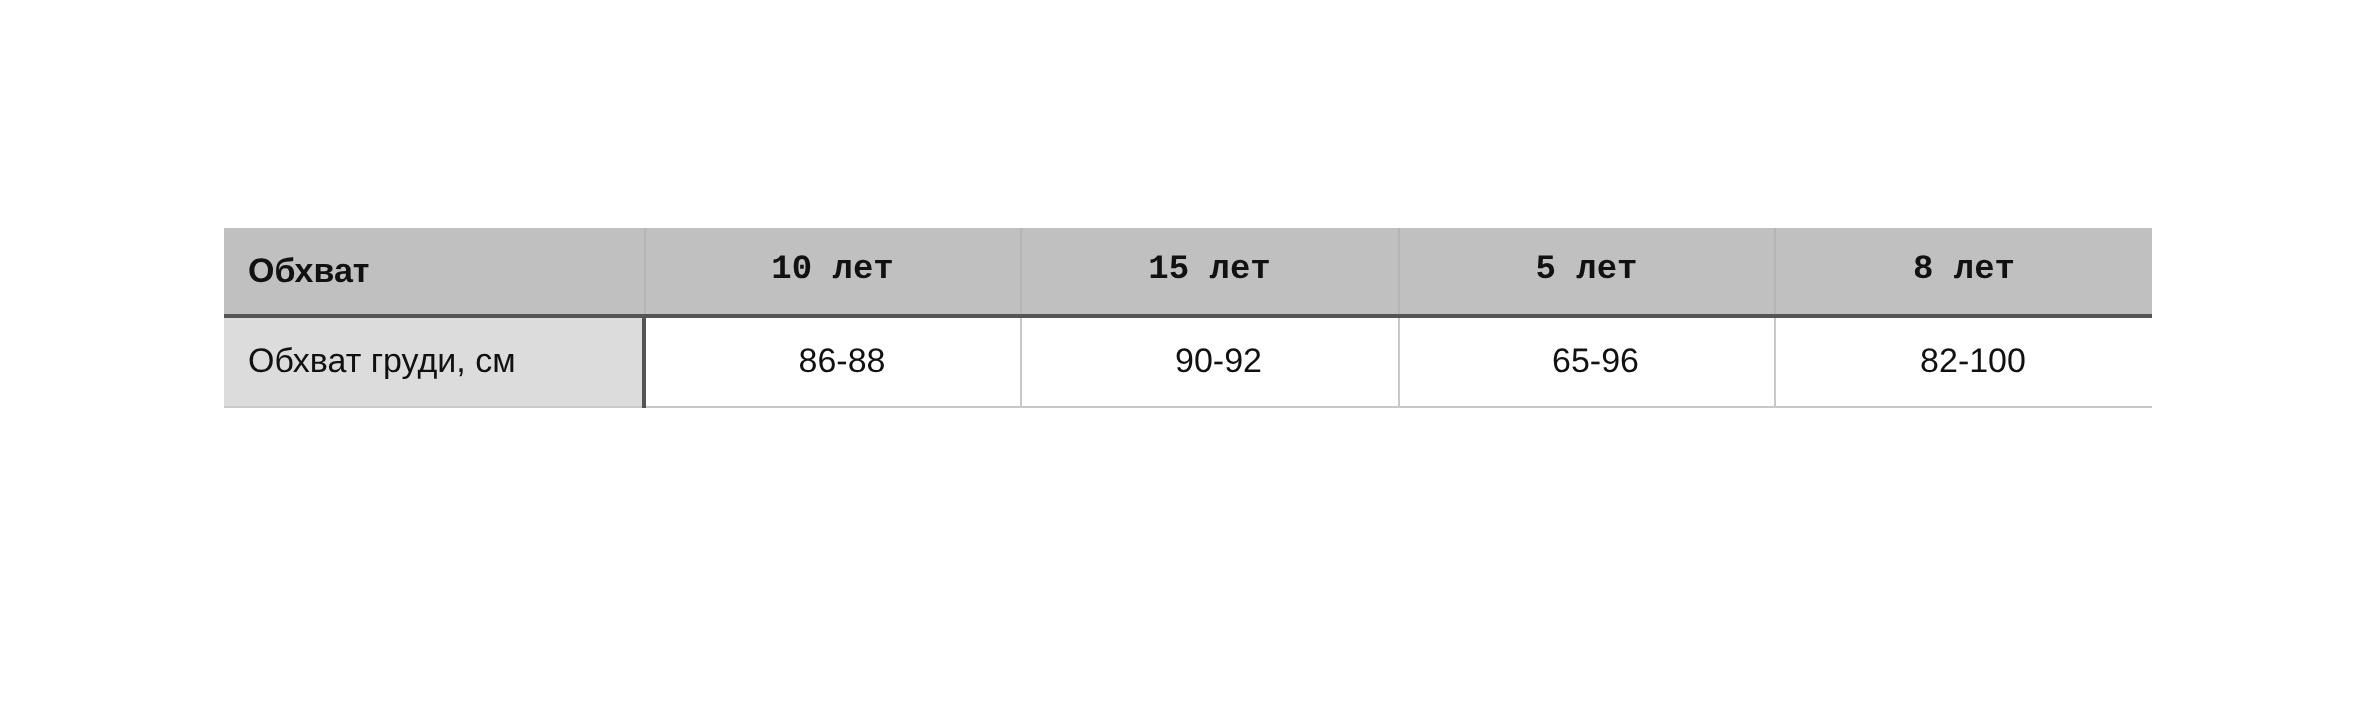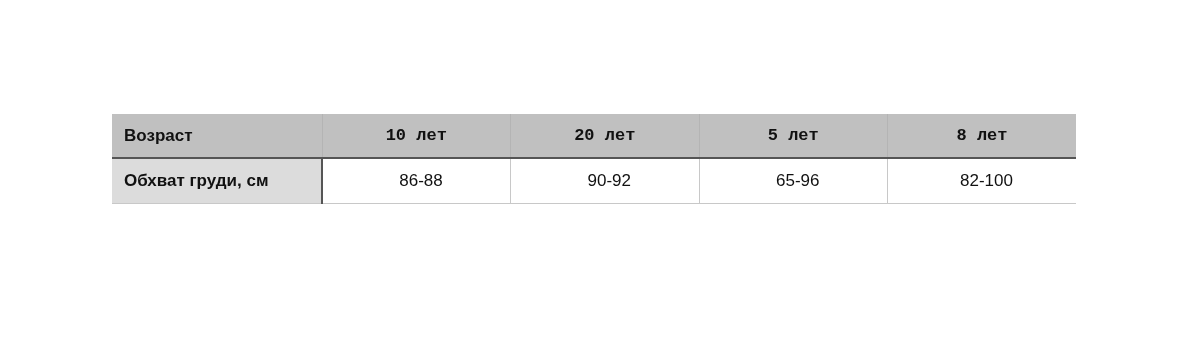--- a/index.html
+++ b/index.html
@@ -77,21 +77,21 @@
     color: #111111;
     box-sizing: border-box;
     border-bottom: 1px solid #c8c8c8;
     white-space: nowrap;
   }
 
   
   #size-table tbody th.rowlabel {
     background: #dcdcdc;
     text-align: left;
-    font-weight: bold;
+    font-weight: normal;
     border-right: 2px solid #555555;
   }
 
   
   #size-table tbody td.value {
     text-align: center;
     font-weight: normal;
     border-left: 1px solid #c8c8c8;
     padding-left: 21px;
   }
@@ -108,23 +108,23 @@
     <colgroup>
       <col class="c-label">
       <col class="c-age">
       <col class="c-age">
       <col class="c-age">
       <col class="c-age">
     </colgroup>
 
     <thead>
       <tr>
-        <th class="h-label">Возраст</th>
+        <th class="h-label">Обхват</th>
         <th class="h-age">10 лет</th>
-        <th class="h-age">20 лет</th>
+        <th class="h-age">15 лет</th>
         <th class="h-age">5 лет</th>
         <th class="h-age">8 лет</th>
       </tr>
     </thead>
 
     <tbody>
 
       <tr>
         <th class="rowlabel">Обхват груди, см</th>
         <td class="value first-value">86-88</td>

